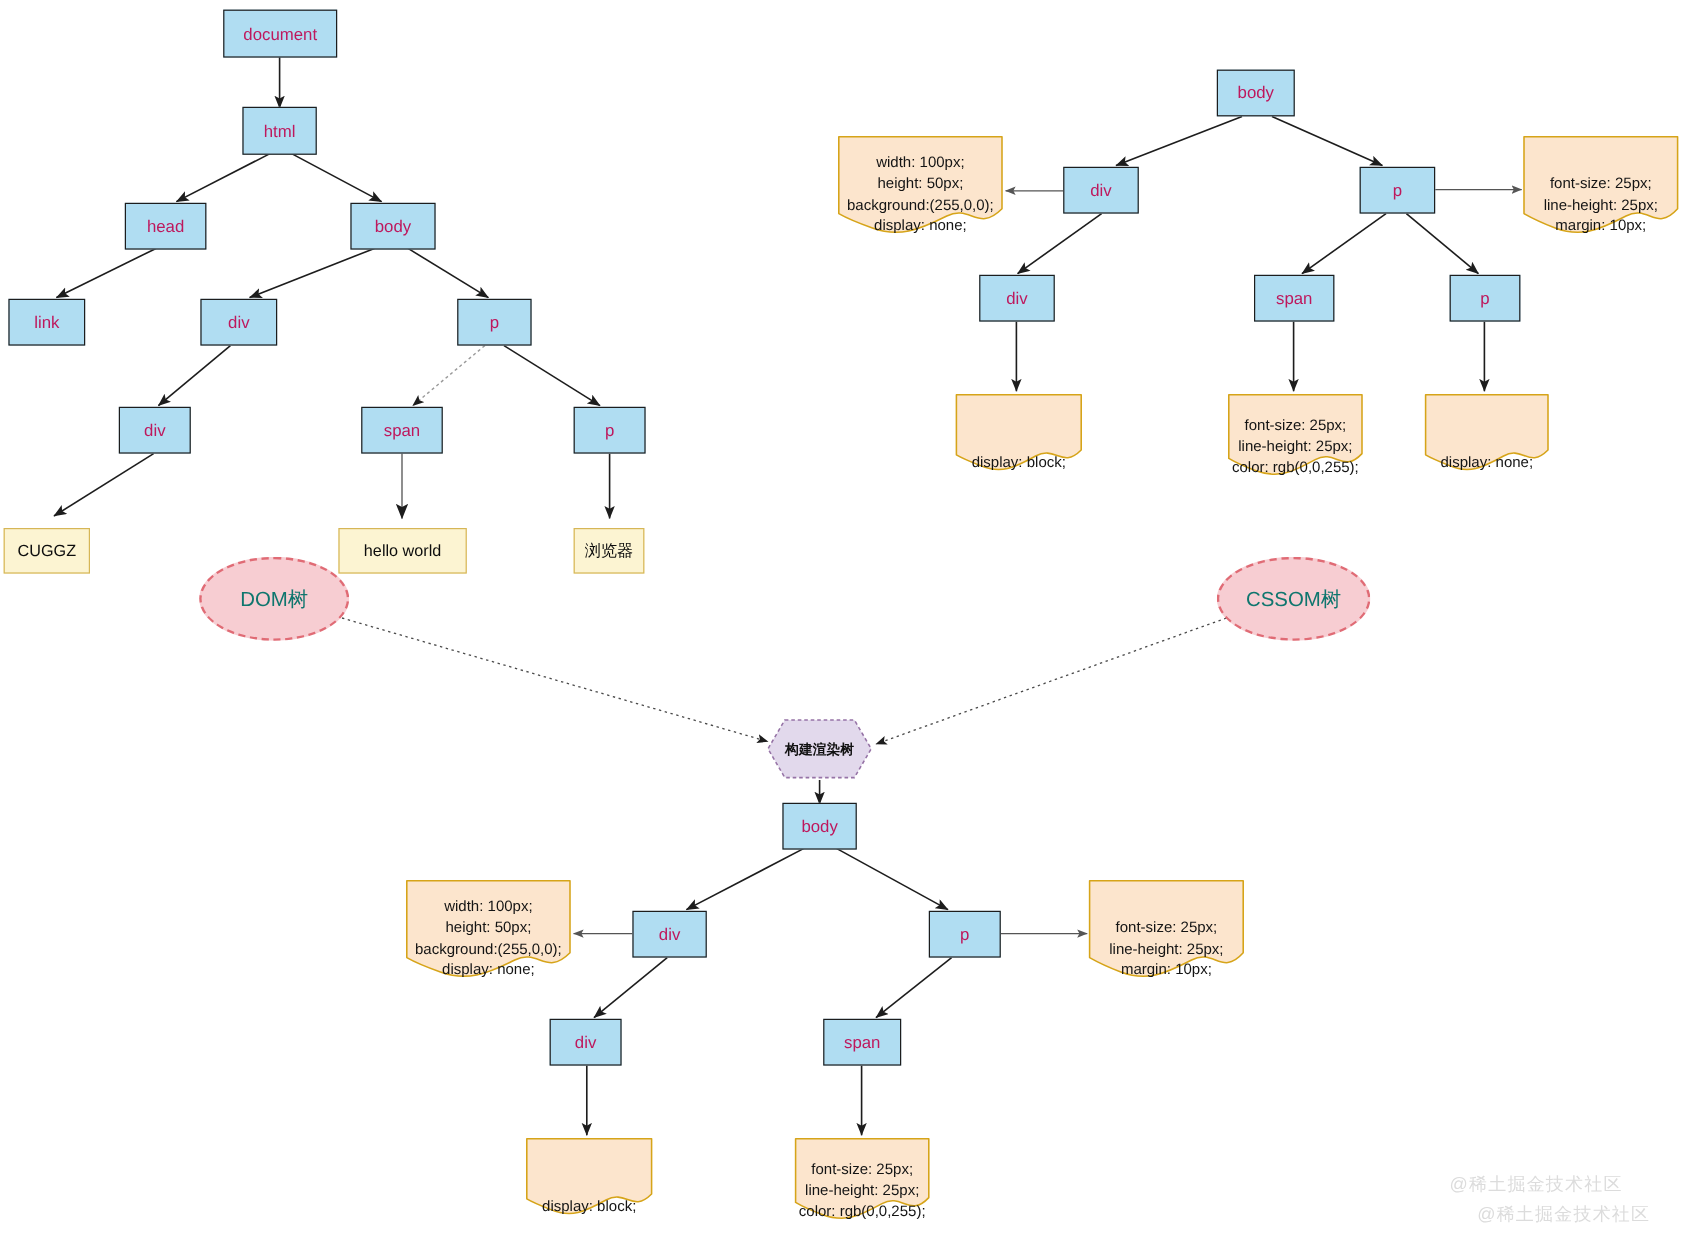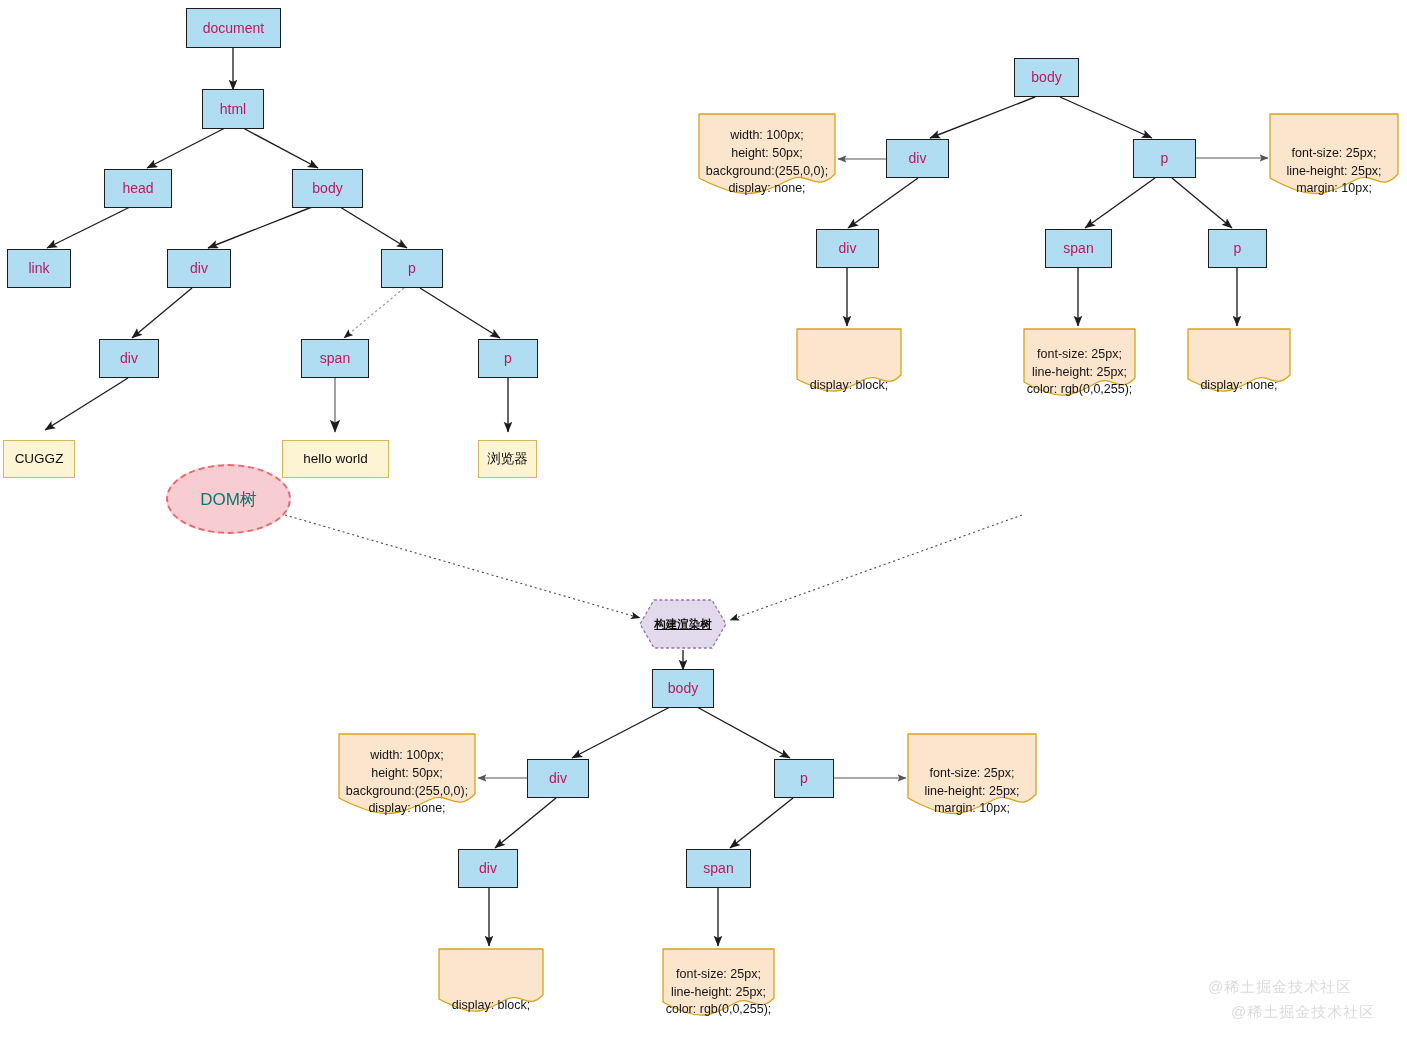--- a/index.html
+++ b/index.html
@@ -84,21 +84,20 @@
     font-size: 17px;
     font-weight: 400;
   }
   
   .hex-box {
     background: transparent;
     border: none;
     color: #111;
     font-size: 11.5px;
     font-weight: bold;
-    text-decoration: underline;
   }
   .hex-svg {
     position: absolute;
     left: 0; top: 0;
     width: 100%;
     height: 100%;
     z-index: 0;
   }
   .hex-txt {
     position: relative;
@@ -260,20 +259,21 @@
 color: rgb(0,0,255);</div>
   </div>
 
   <div class="node note-box" style="left:1186px;top:327px;width:106px;height:68px;">
     <svg class="note-svg" viewBox="0 0 106 68" preserveAspectRatio="none">
       <path d="M2,2 H104 V48 C88,64 83,44 67,53 C49,63 38,68 22,61 C12,57 7,55 2,52 Z" fill="#fce5cd" stroke="#d6a419" stroke-width="1.3" stroke-linejoin="round"></path>
     </svg>
     <div class="note-txt" style="padding-top:18px;">display: none;</div>
   </div>
 
+  <div class="node ellipse-box" style="left:1014px;top:464px;width:128px;height:70px;">CSSOM树</div>
 
   <div class="node hex-box" style="left:638px;top:598px;width:90px;height:52px;">
     <svg class="hex-svg" viewBox="0 0 90 52" preserveAspectRatio="none">
       <polygon points="16,2 74,2 88,26 74,50 16,50 2,26" fill="#e2d9ec" stroke="#9673a6" stroke-width="1.3" stroke-dasharray="3,2.4"></polygon>
     </svg>
     <div class="hex-txt">构建渲染树</div>
   </div>
 
   <div class="node el-box" style="left:652px;top:669px;width:62px;height:39px;">body</div>
 

